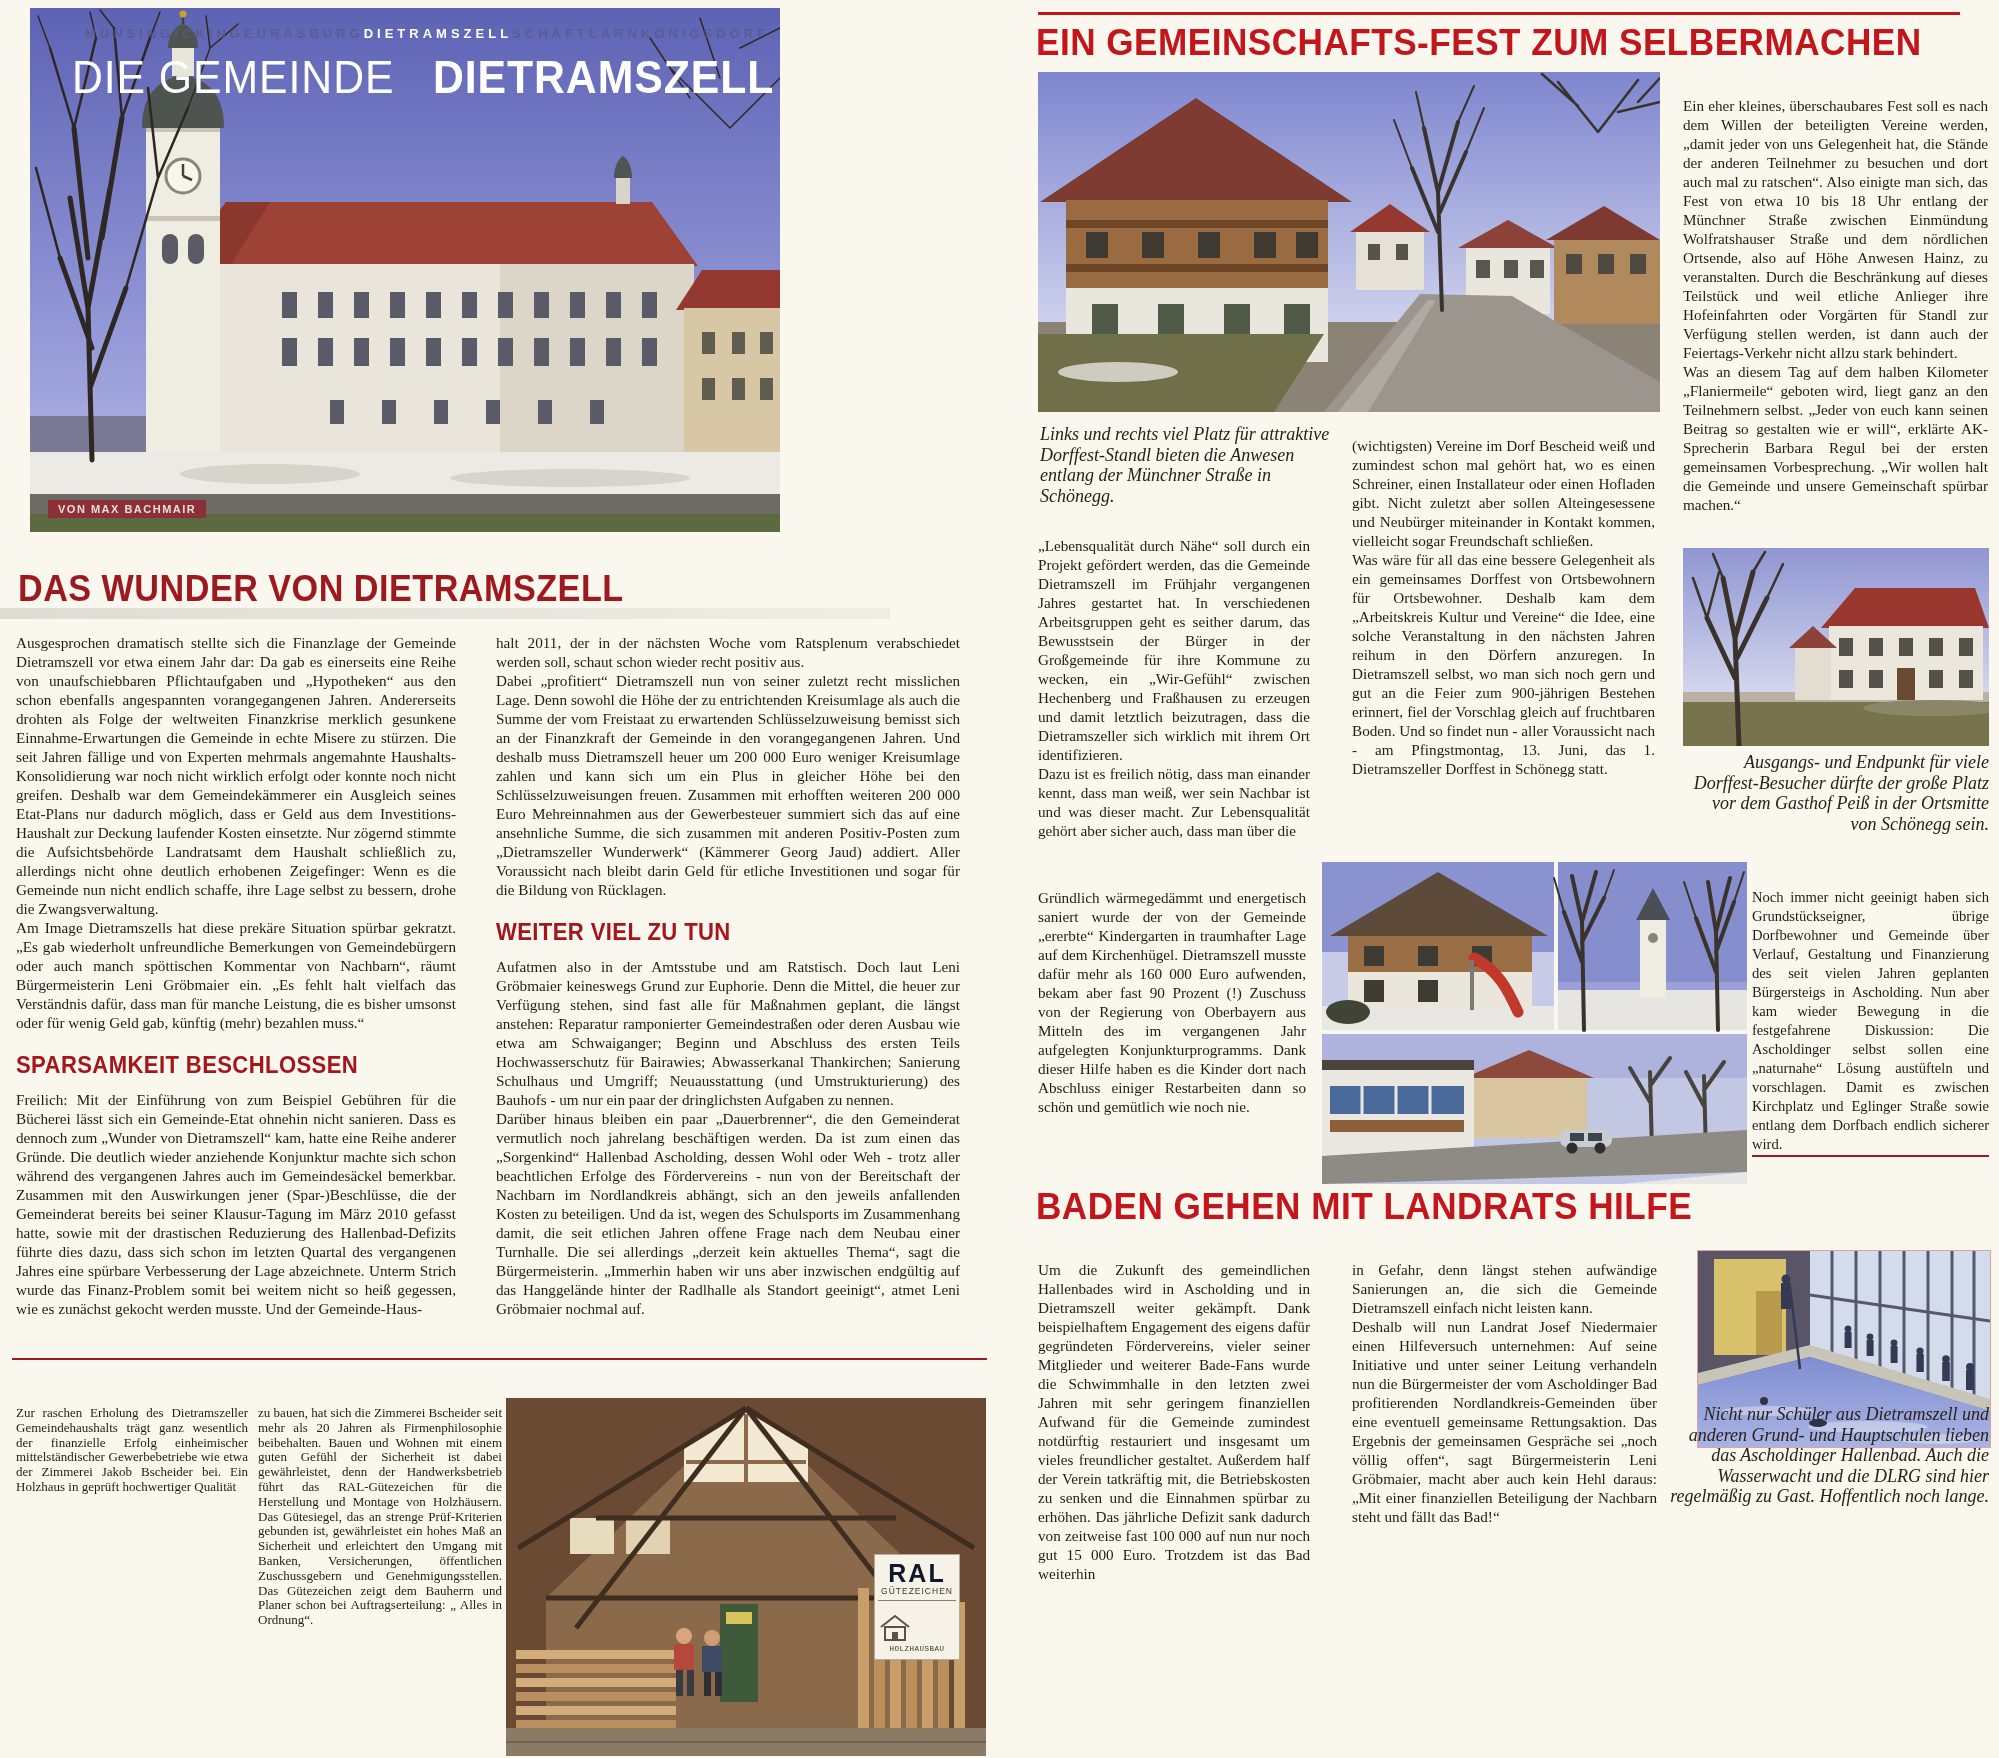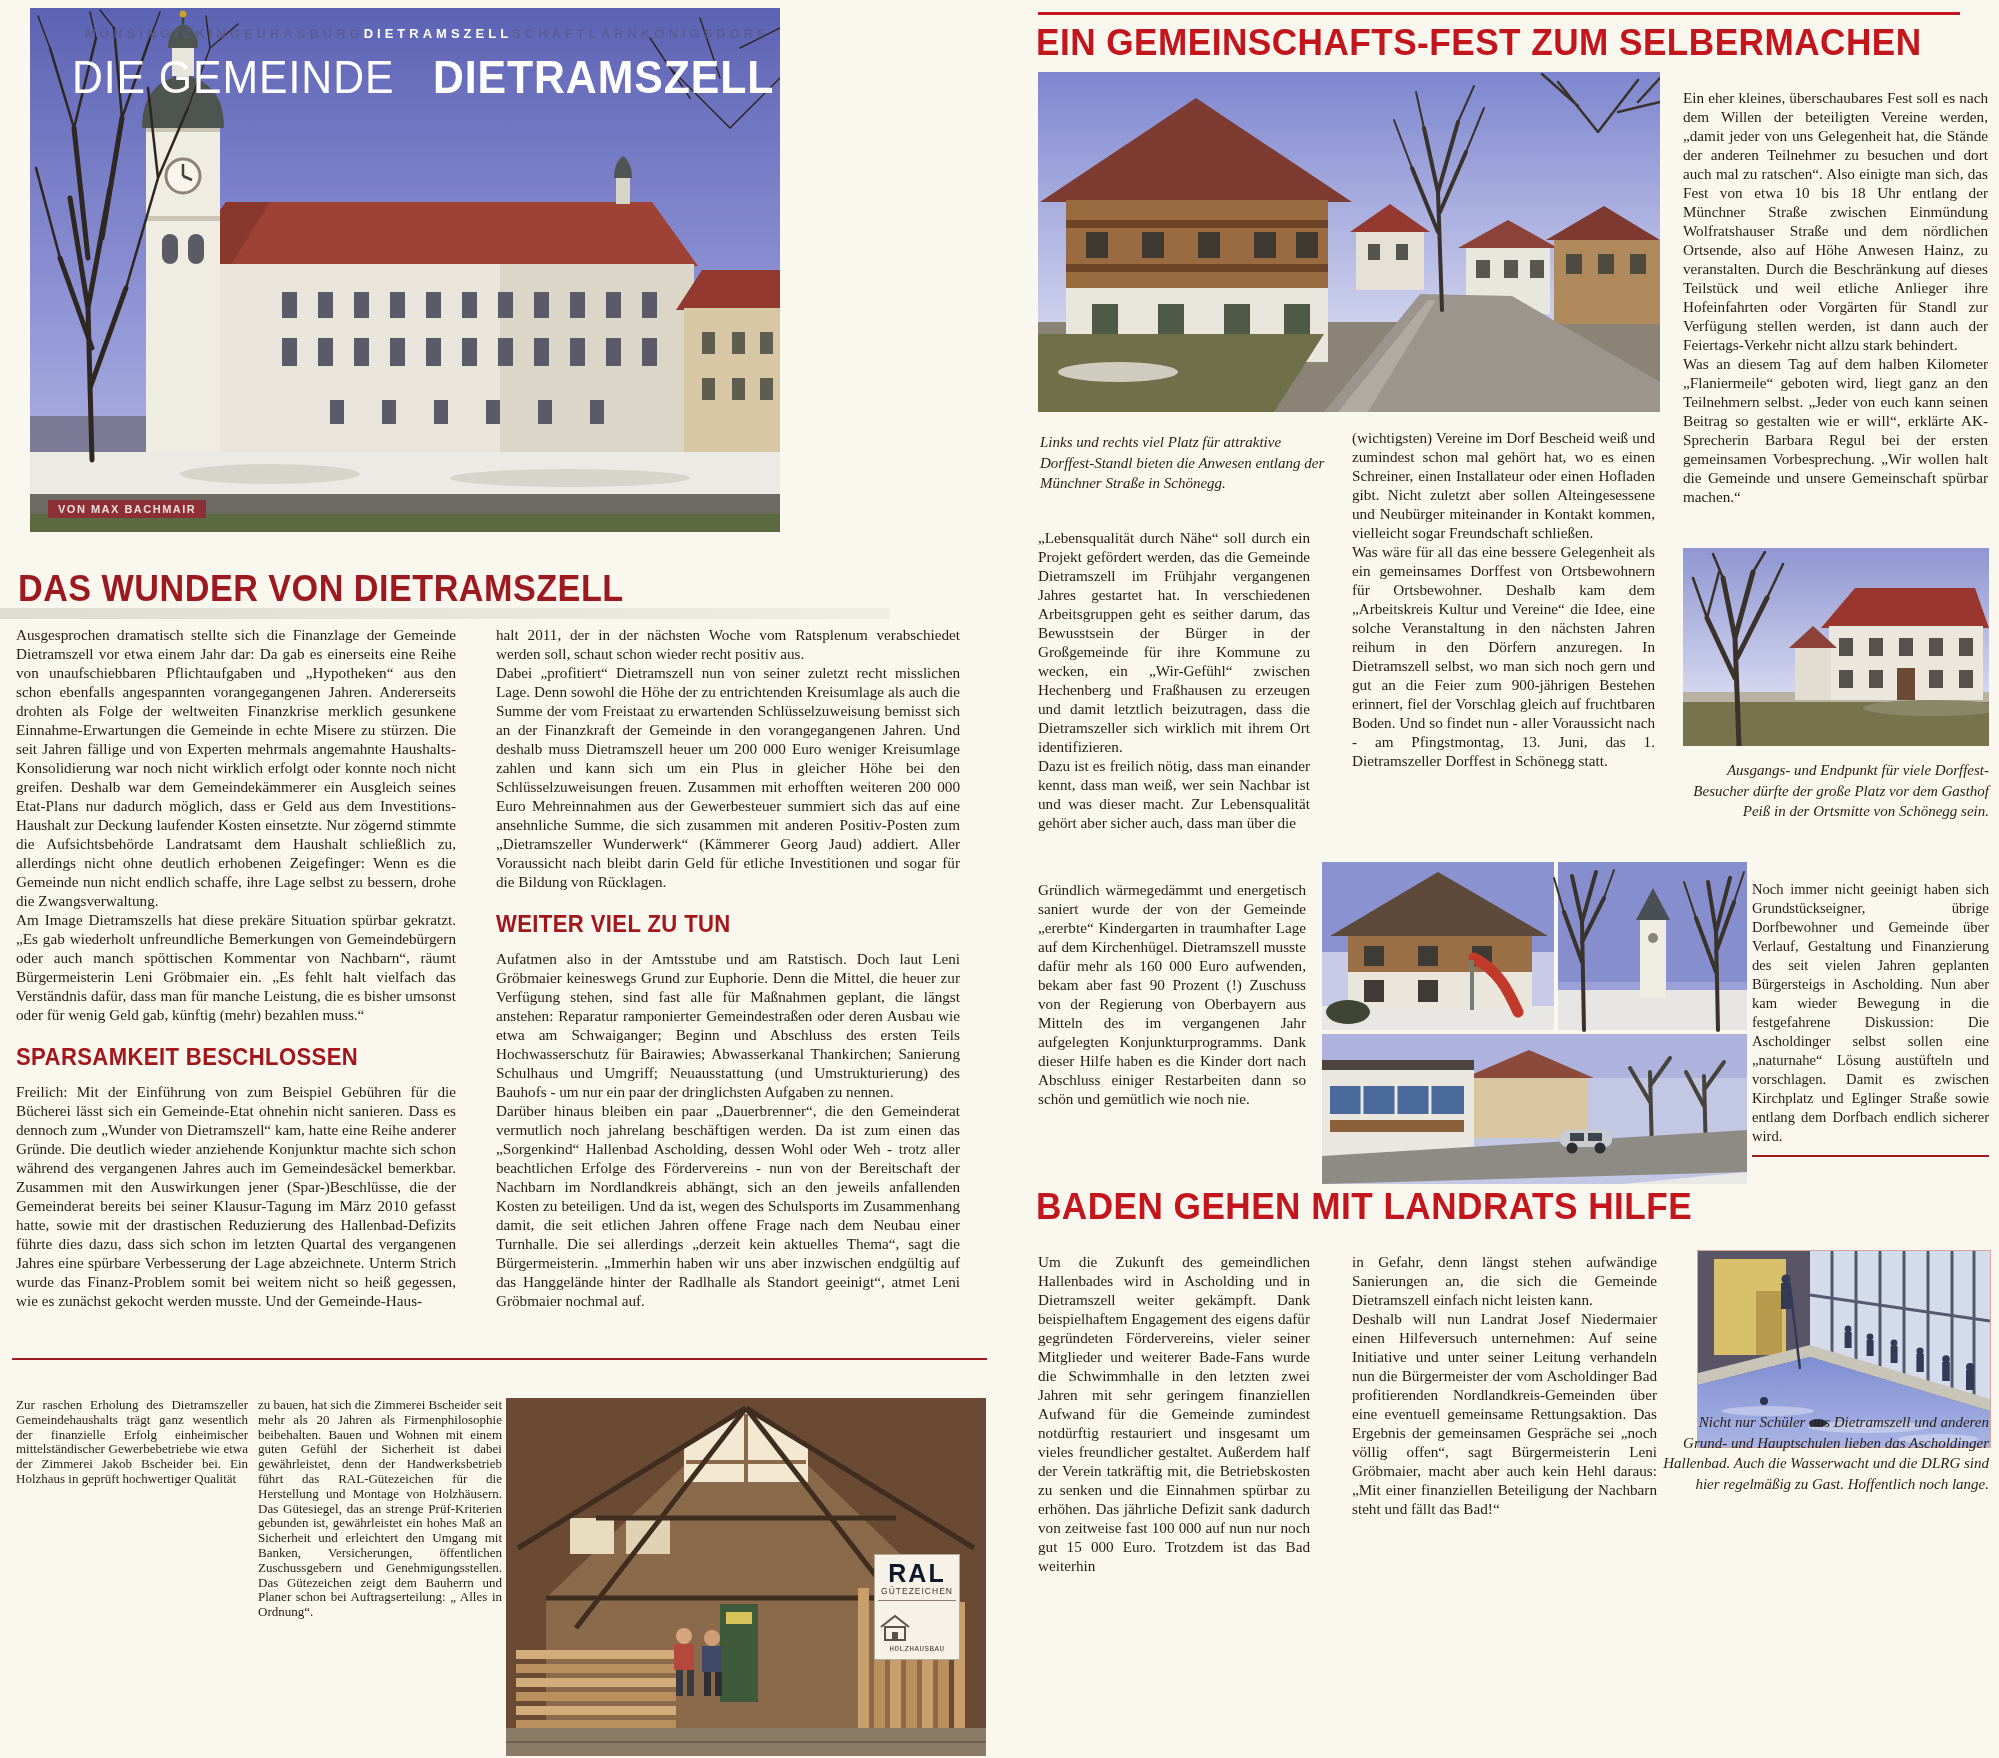--- a/index.html
+++ b/index.html
@@ -8,24 +8,24 @@
   .abs{position:absolute;}
   
   .h-red{font-family:"Liberation Sans",sans-serif;font-weight:700;letter-spacing:.5px;
          transform:scaleX(.95);transform-origin:left center;white-space:nowrap;}
   .title-left{font-size:36px;color:#9c1a1f;}
   .title-right{font-size:37px;color:#c2151c;}
   .subhead{font-family:"Liberation Sans",sans-serif;font-weight:700;color:#a3161b;
            font-size:23px;letter-spacing:.4px;transform:scaleX(.96);transform-origin:left center;
            margin:24px 0 15px 0;white-space:nowrap;}
   
-  .col{text-align:justify;font-size:15.2px;line-height:19px;}
+  .col{text-align:justify;font-size:15.2px;line-height:19px;margin-top:8px;}
   .col p{margin:0;}
   .adv{font-size:13px;line-height:14.8px;}
-  .cap{font-style:italic;font-size:15px;line-height:20.5px;color:#2a2119;margin-top:8px;}
+  .cap{font-style:italic;font-size:18px;line-height:20.5px;color:#2a2119;}
   .cap-r{text-align:right;}
   
   #hero{left:30px;top:8px;width:750px;height:524px;overflow:hidden;}
   #hero svg{position:absolute;left:0;top:0;}
   #hero-nav{position:absolute;left:55px;right:14px;top:18px;display:flex;justify-content:space-between;
             font-family:"Liberation Sans",sans-serif;font-size:13px;font-weight:700;letter-spacing:4px;}
   #hero-nav span{color:#585a86;opacity:.75;}
   #hero-nav span.active{color:#ffffff;opacity:1;}
   #hero-title{position:absolute;right:6px;top:42px;color:#fff;font-family:"Liberation Sans",sans-serif;
               font-size:46px;letter-spacing:1px;transform:scaleX(.93);transform-origin:right center;white-space:nowrap;}

